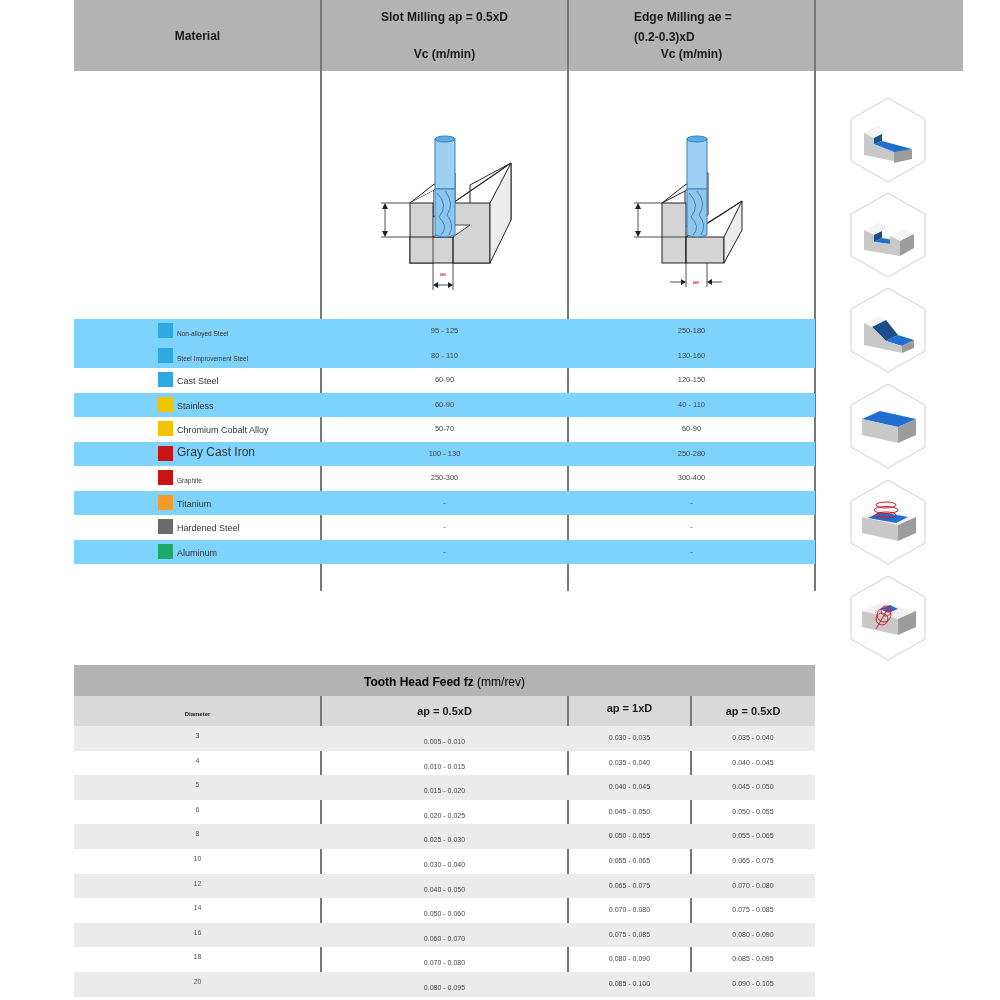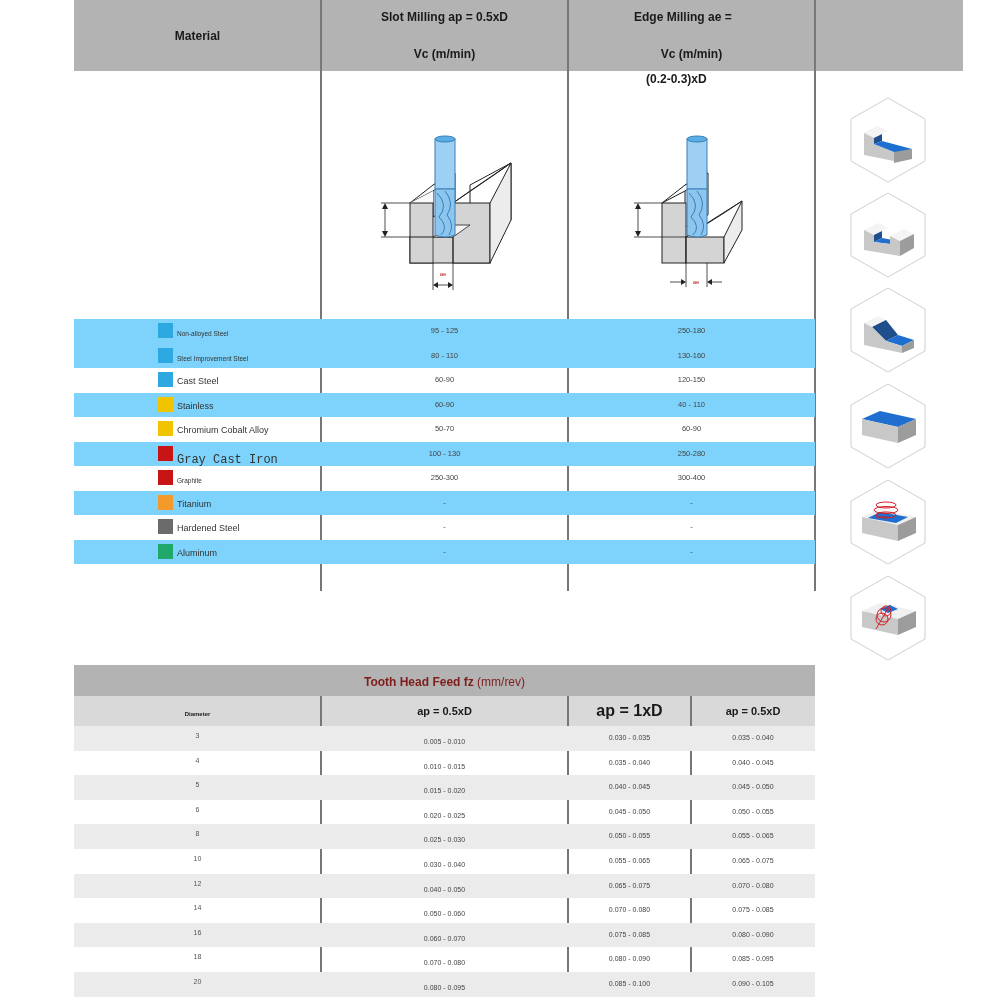--- a/index.html
+++ b/index.html
@@ -12,57 +12,57 @@
     background: #b3b3b3;
   }
   .hcell { position: absolute; top: 0; height: 71px; font-weight: bold; font-size: 12px; color: #1a1a1a; text-align: center; }
   .hcell.material { left: 0; width: 247px; }
   .hcell.material span { position: absolute; left: 0; right: 0; top: 29px; }
   .hcell.slot { left: 247px; width: 247px; }
   .hcell.slot .l1 { position: absolute; left: 0; right: 0; top: 10px; }
   .hcell.slot .l2 { position: absolute; left: 0; right: 0; top: 47px; }
   .hcell.edge { left: 494px; width: 247px; }
   .hcell.edge .l1 { position: absolute; left: 66px; top: 10px; }
-  .hcell.edge .l2 { position: absolute; left: 78px; top: 30px; margin-top: 42px; }
+  .hcell.edge .l2 { position: absolute; left: 66px; top: 30px; }
   .hcell.edge .l3 { position: absolute; left: 0; right: 0; top: 47px; }
   .hcell.study { left: 741px; width: 148px; }
   .hcell.study .l1 { position: absolute; left: 0; right: 0; top: 23px; }
   .hcell.study .l2 { position: absolute; left: 0; right: 0; top: 38px; }
 
   .vline { position: absolute; width: 2px; background: #777; }
 
   .mat-rows { position: absolute; left: 74px; top: 319px; width: 741px; }
   .mat-row { position: relative; height: 24.5px; width: 741px; }
   .mat-row.alt { background: #7dd3fc; }
   .swatch { position: absolute; left: 84px; top: 4px; width: 15px; height: 15px; }
   .mat-name { position: absolute; left: 103px; top: 0; line-height: 26px; font-size: 9px; color: #333; white-space: nowrap; }
   .mat-name.xs { font-size: 6.5px; line-height: 30px; }
-  .mat-name.lg { font-size: 12px; line-height: 20px; top: 8px; font-family: Liberation Mono, monospace; }
+  .mat-name.lg { font-size: 12px; line-height: 20px; top: 0; }
   .v1 { position: absolute; left: 247px; width: 247px; text-align: center; font-size: 7.5px; color: #444; top: 7px; }
   .v2 { position: absolute; left: 494px; width: 247px; text-align: center; font-size: 7.5px; color: #444; top: 7px; }
 
   .illus { position: absolute; }
 
   .study-icon { position: absolute; left: 850px; width: 76px; height: 86px; }
 
   
   .feed-title {
     position: absolute; left: 74px; top: 665px; width: 741px; height: 31px;
-    background: #b3b3b3; font-size: 12px; color: #7f1d1d;
+    background: #b3b3b3; font-size: 12px; color: #000000;
   }
   .feed-title .t { position: absolute; left: 0; right: 0; top: 10px; text-align: center; }
   .feed-title b { font-weight: bold; }
   .feed-sub {
     position: absolute; left: 74px; top: 696px; width: 741px; height: 48px;
     background: #d9d9d9;
   }
   .feed-sub .c { position: absolute; top: 0; text-align: center; font-weight: bold; color: #1a1a1a; }
   .feed-sub .c0 { left: 0; width: 247px; font-size: 6px; top: 15px; }
   .feed-sub .c1 { left: 247px; width: 247px; font-size: 11px; top: 9px; }
-  .feed-sub .c2 { left: 494px; width: 123px; font-size: 16px; top: 6px; }
+  .feed-sub .c2 { left: 494px; width: 123px; font-size: 11px; top: 6px; }
   .feed-sub .c3 { left: 617px; width: 124px; font-size: 11px; top: 9px; }
 
   .feed-rows { position: absolute; left: 74px; top: 726px; width: 741px; }
   .feed-row { position: relative; height: 24.6px; }
   .feed-row.alt { background: #ebebeb; }
   .feed-row .d { position: absolute; left: 0; width: 247px; text-align: center; font-size: 7px; color: #555; top: 6px; }
   .feed-row .a { position: absolute; left: 247px; width: 247px; text-align: center; font-size: 7px; color: #444; top: 12px; }
   .feed-row .b { position: absolute; left: 494px; width: 123px; text-align: center; font-size: 7px; color: #444; top: 8px; }
   .feed-row .e { position: absolute; left: 617px; width: 124px; text-align: center; font-size: 7px; color: #444; top: 8px; }
 </style>

